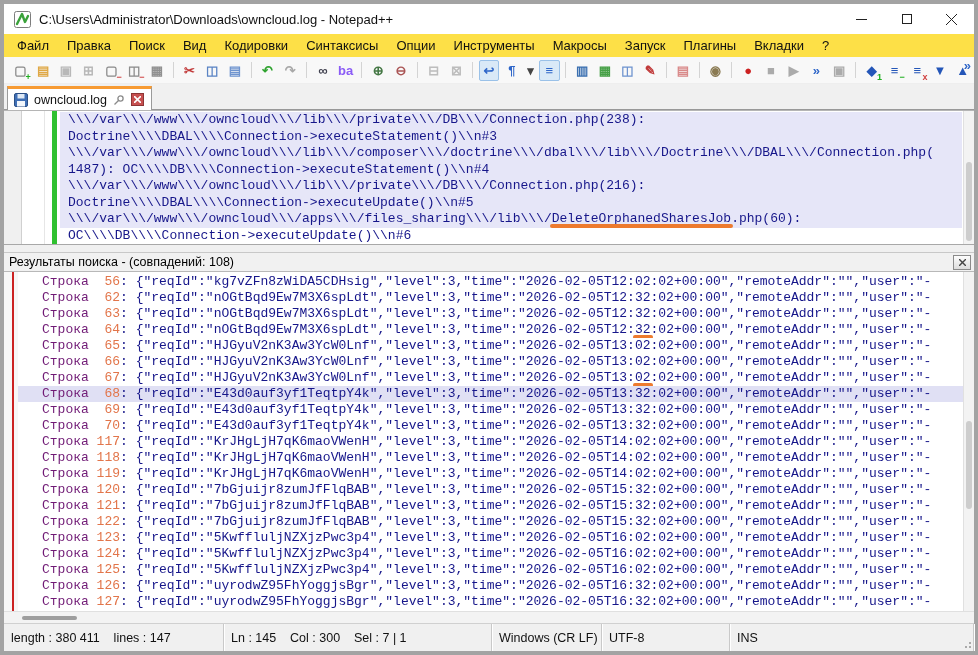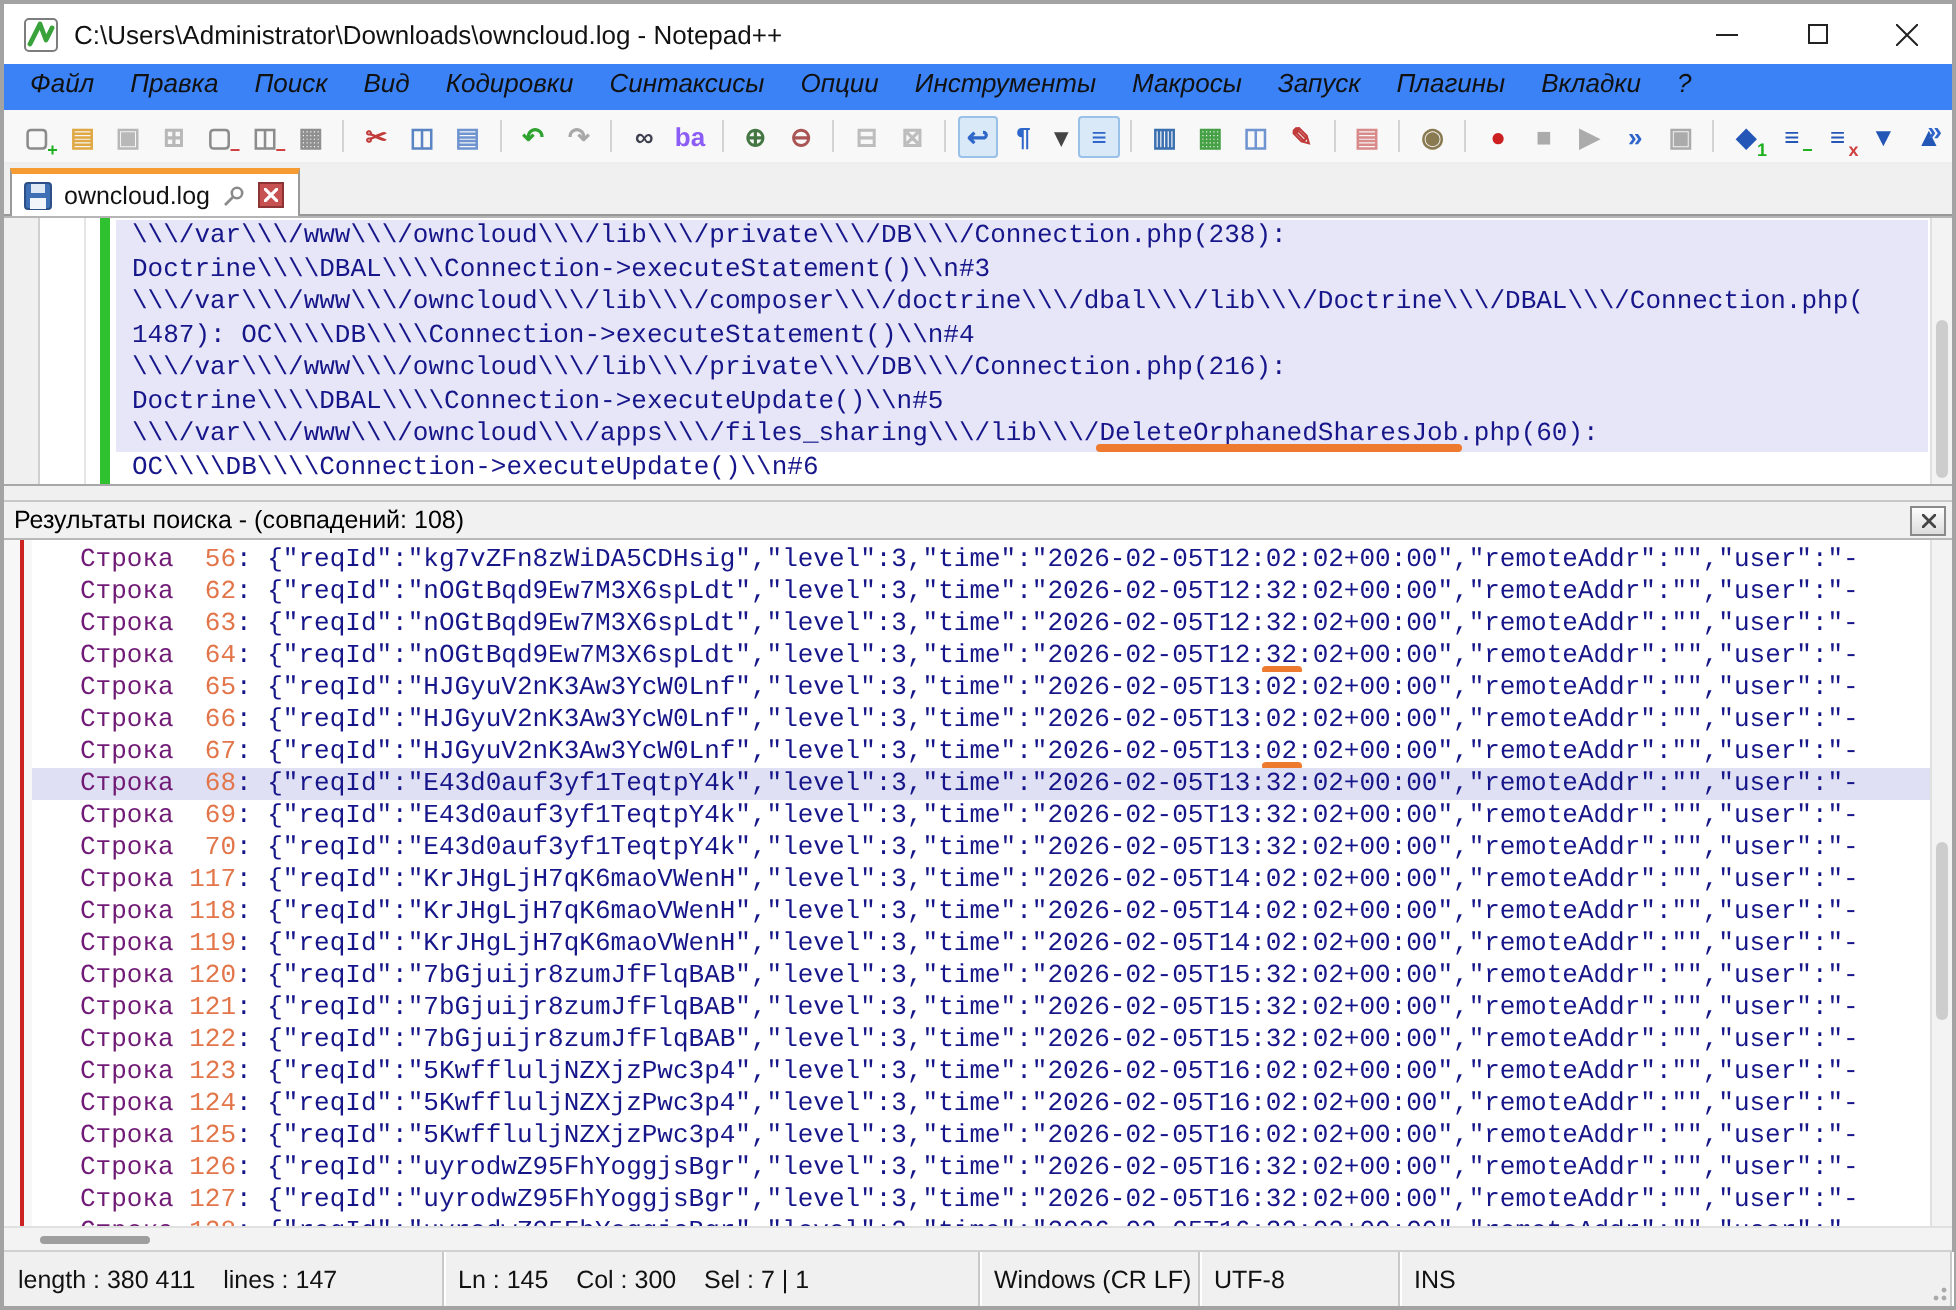--- a/index.html
+++ b/index.html
@@ -4,47 +4,46 @@
 <style>
   * { box-sizing: border-box; margin: 0; padding: 0; }
   html,body { width: 978px; height: 655px; }
   body {
     font-family: "Liberation Sans", sans-serif;
     background: #ffffff;
     overflow: hidden;
   }
   #window {
     width: 978px; height: 655px;
-    border: 2px solid #a3a3a3;
+    border: 4px solid #a3a3a3;
     display: flex; flex-direction: column;
     background: #ffffff;
   }
 
   
   .titlebar {
     height: 30px; flex: 0 0 30px;
     display: flex; align-items: center;
     background: #ffffff;
     padding-left: 9px;
   }
   .app-icon { width: 19px; height: 19px; margin-right: 7px; flex: 0 0 auto; }
   .title-text { font-size: 13px; color: #111; white-space: pre; }
   .win-buttons { margin-left: auto; display: flex; height: 100%; }
   .win-btn { width: 45px; height: 100%; display: flex; align-items: center; justify-content: center; }
   .win-btn svg { display: block; }
 
   
   .menubar {
     height: 23px; flex: 0 0 23px;
-    display: flex; align-items: flex-start;
-    background: #3b82f6;
+    display: flex; align-items: center;
+    background: #fde047;
     font-size: 13px; color: #111;
     padding-left: 4px;
     position: relative;
-    font-style: italic;
   }
   .menuitem { padding: 2px 9px; white-space: pre; }
   .menu-right { position: absolute; right: 8px; top: 0; height: 100%; display: flex; align-items: center; gap: 14px; }
   .menu-right .mbtn { display: flex; align-items: center; justify-content: center; width: 16px; height: 16px; }
 
   
   .toolbar {
     height: 27px; flex: 0 0 27px;
     display: flex; align-items: center;
     background: #f8f8f8;
@@ -624,18 +623,18 @@
       </div>
   </div>
   <div class="res-hscroll">
       <div class="thumb"></div>
     </div>
 
   <div class="statusbar">
     <div class="sseg" style="width:220px;">length : 380 411    lines : 147</div>
     <div class="sseg" style="width:268px;">Ln : 145    Col : 300    Sel : 7 | 1</div>
     <div class="sseg" style="width:110px;">Windows (CR LF)</div>
-    <div class="sseg" style="width:100px;">UTF-8</div>
+    <div class="sseg" style="width:128px;">UTF-8</div>
     <div class="sseg" style="flex:1;">INS</div>
     <div class="grip"></div>
   </div>
 
 </div>
 
 </body></html>

